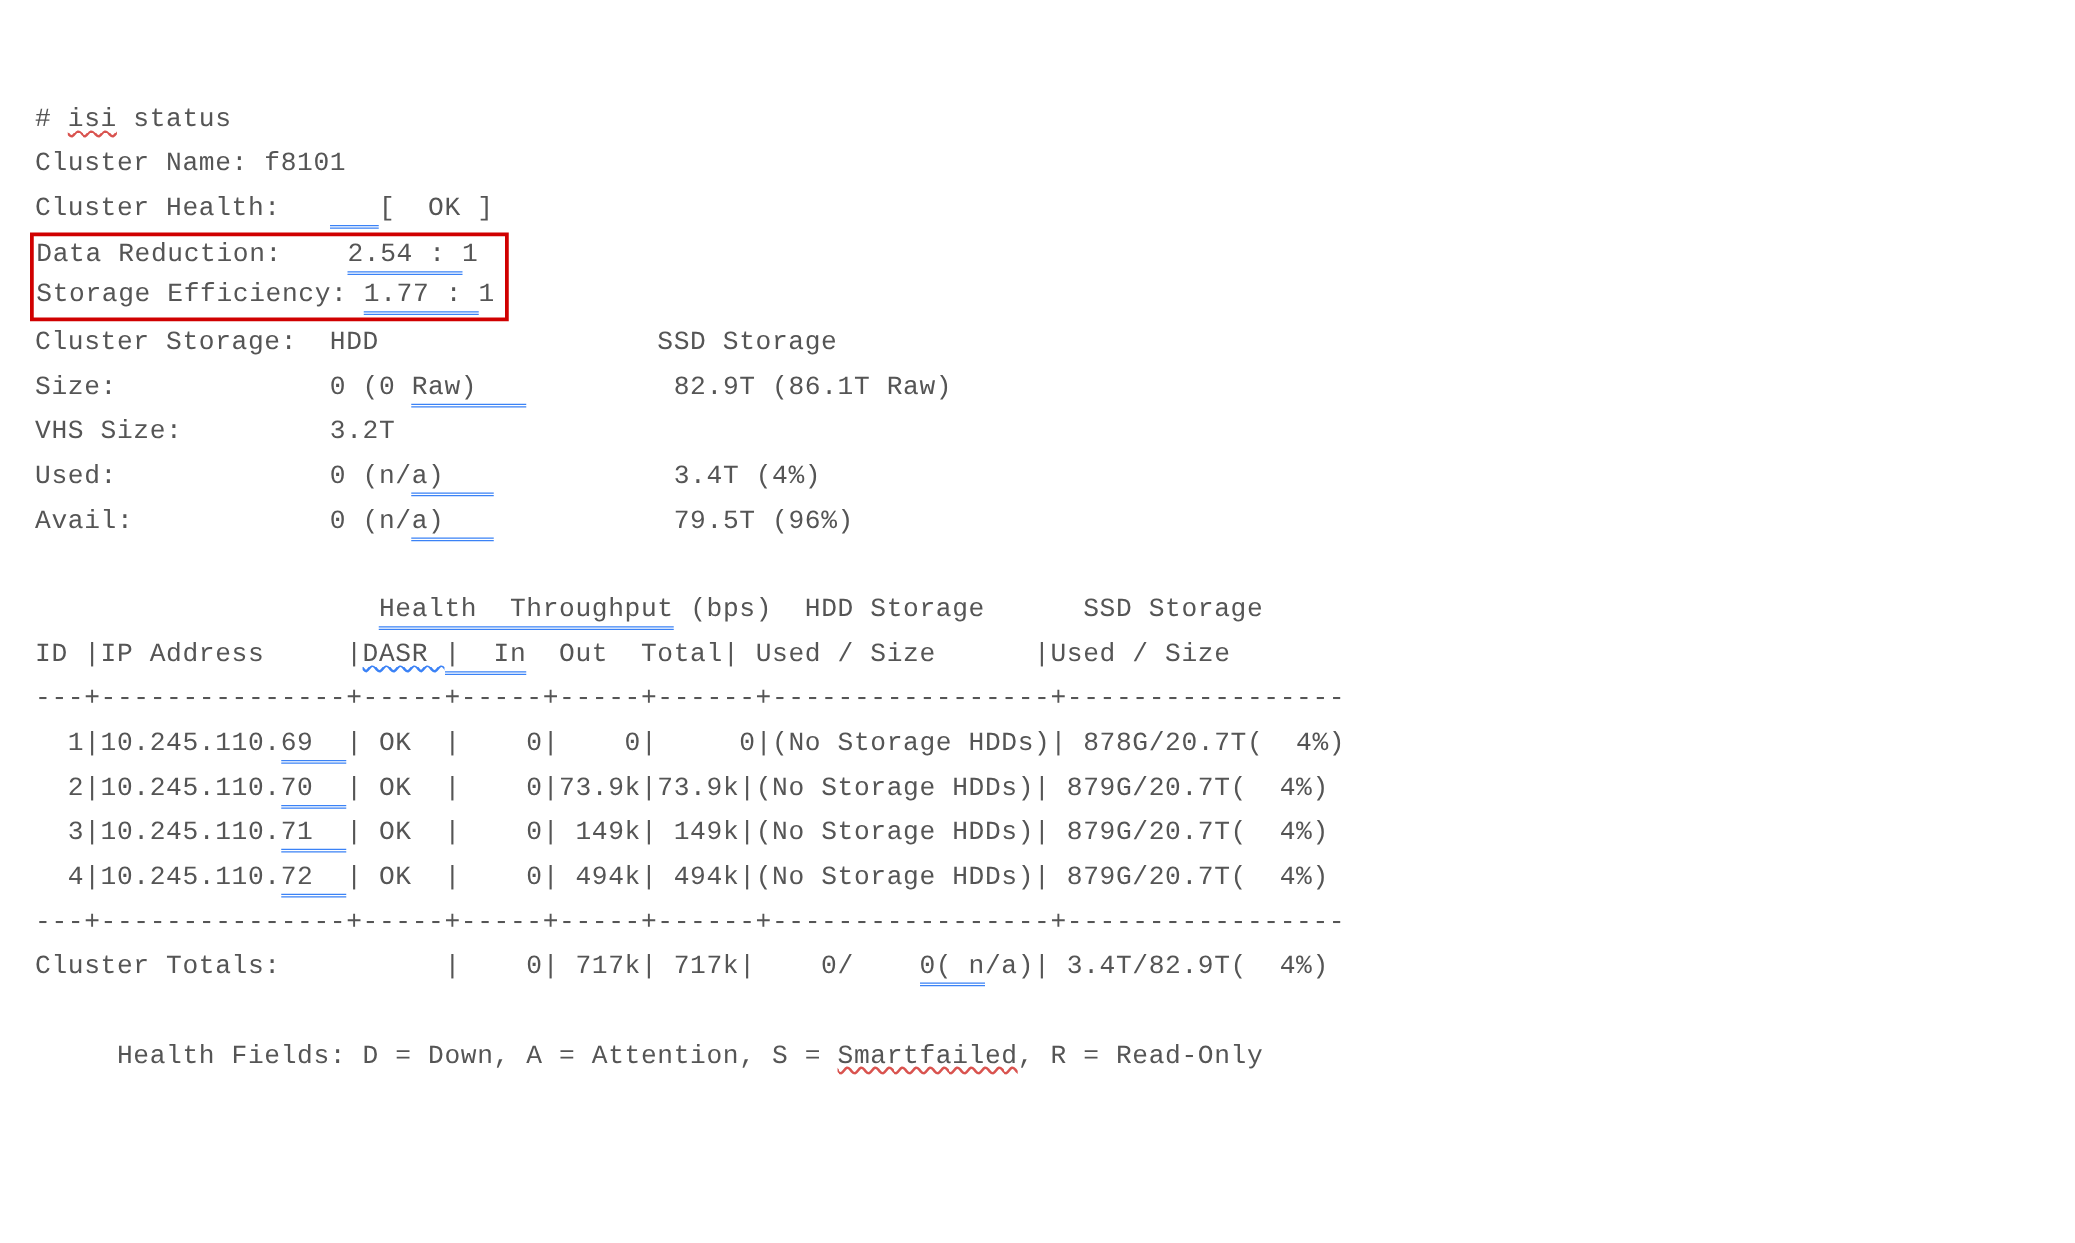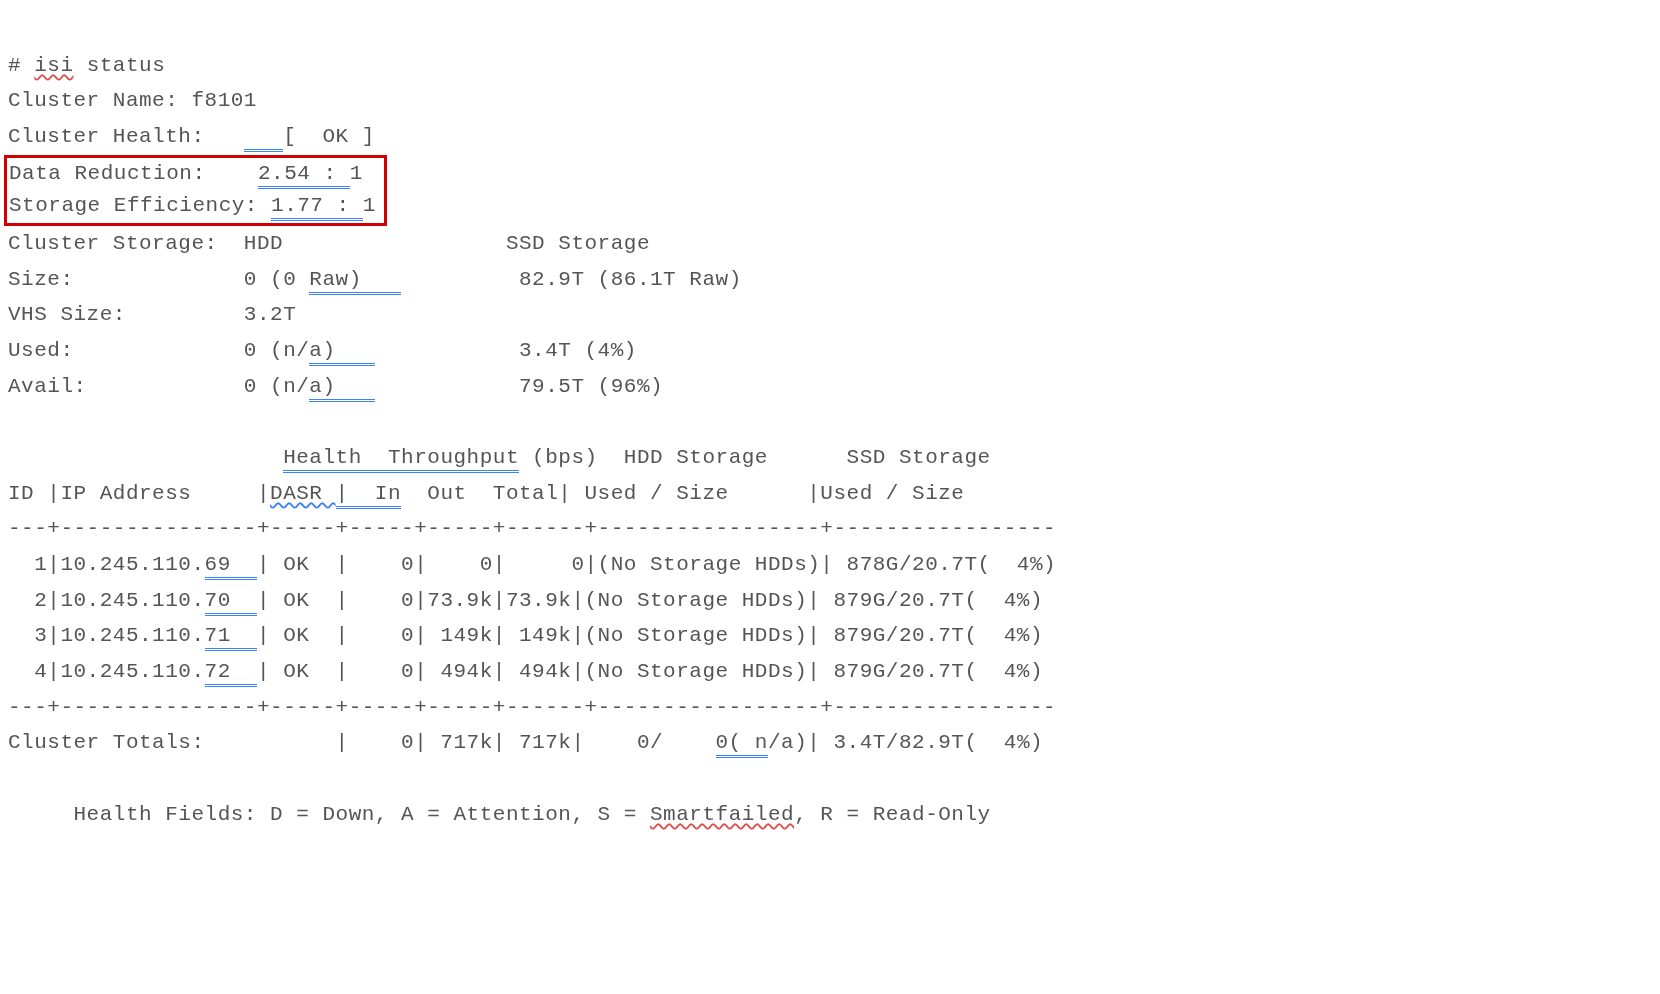--- a/index.html
+++ b/index.html
@@ -6,22 +6,23 @@
     margin: 0;
     padding: 0;
     background: #ffffff;
     font-family: "Courier New", Courier, monospace;
     font-size: 21px;
     line-height: 1.7;
     color: #555555;
   }
   .terminal {
     white-space: pre;
-    padding: 12px 8px;
+    padding: 12px 28px;
     letter-spacing: 0.5px;
+    margin-top: 31px;
   }
   
   .squiggle-red {
     text-decoration-line: underline;
     text-decoration-style: wavy;
     text-decoration-color: #d9534f;
     text-decoration-thickness: 1.5px;
     text-underline-offset: 3px;
   }
   .squiggle-blue {

